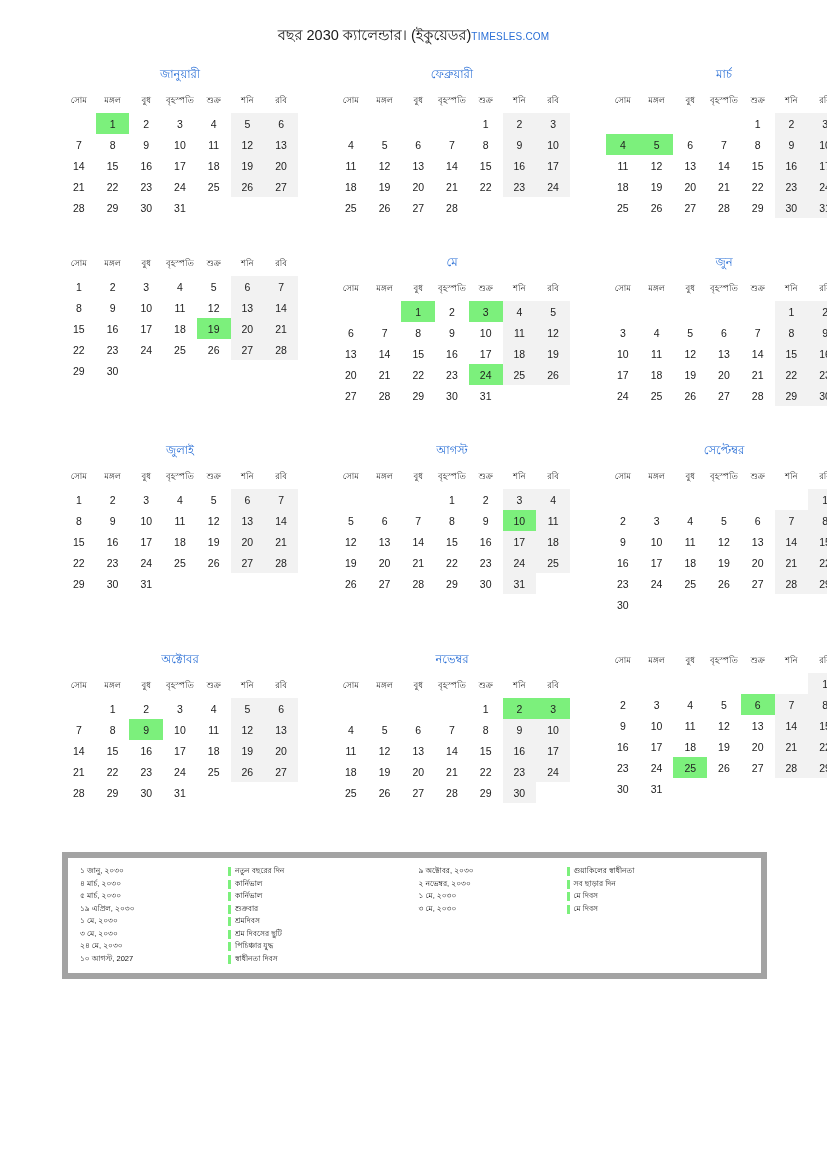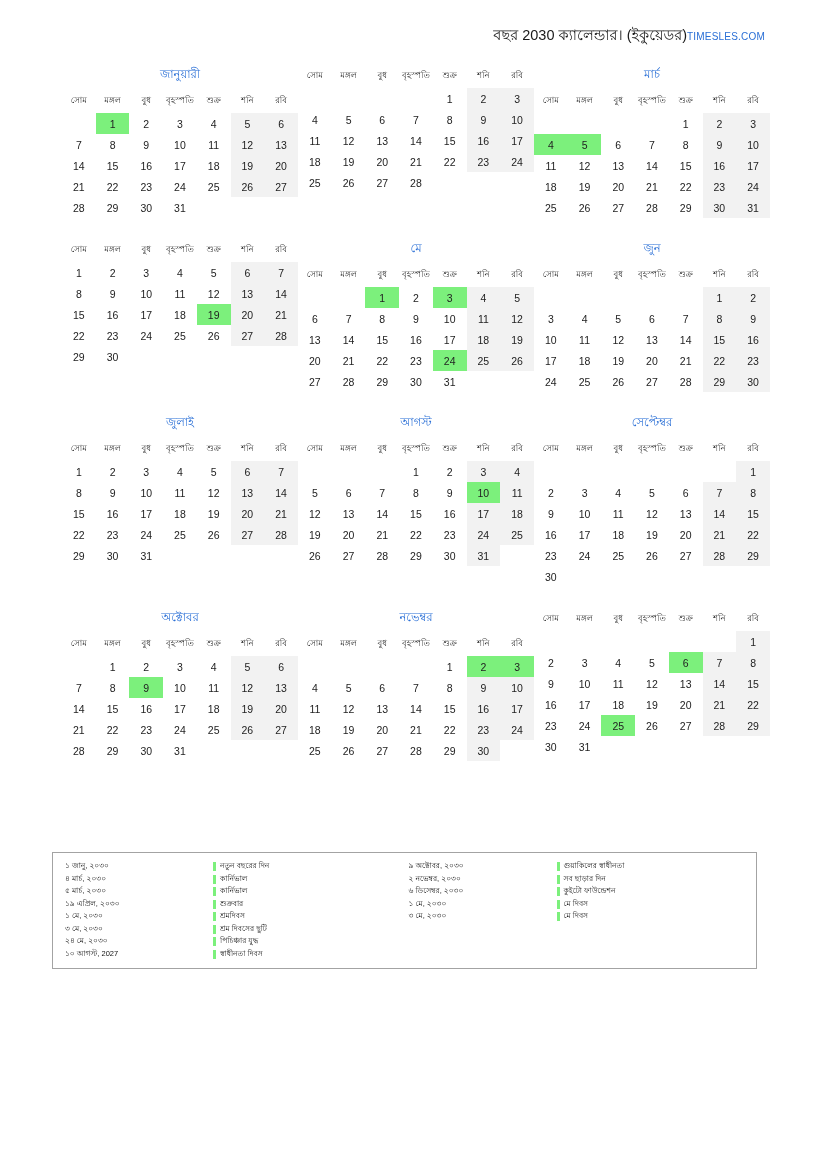--- a/index.html
+++ b/index.html
@@ -17,40 +17,41 @@
   .page {
     position: relative;
     width: 827px;
     height: 1169px;
     box-sizing: border-box;
     padding: 20px 30px;
   }
   .header {
     display: flex;
     align-items: baseline;
-    justify-content: flex-end;
+    justify-content: center;
     padding: 4px 32px 0 32px;
   }
   .header-title {
     font-size: 14.5px;
     color: #1a1a1a;
     font-weight: normal;
   }
   .header-brand {
     font-size: 10px;
     color: #2a6fd6;
     letter-spacing: 0.2px;
   }
   .months-grid {
     margin-top: 18px;
     display: grid;
     grid-template-columns: repeat(3, 1fr);
     row-gap: 22px;
     column-gap: 0px;
     padding: 0 32px;
+    gap: 36px;
   }
   .month {
     width: 236px;
     margin: 0 auto;
   }
   .month-name {
     text-align: center;
     color: #2a6fd6;
     font-size: 11.5px;
     margin-bottom: 6px;
@@ -78,24 +79,24 @@
     background: #f2f2f2;
   }
   td.holiday {
     background: #7cf07c;
   }
   td.empty {
     background: transparent;
   }
   .legend {
     position: absolute;
-    left: 52px;
+    left: 62px;
     top: 852px;
     width: 705px;
-    border: 1px solid #a3a3a3;
+    border: 6px solid #a3a3a3;
     box-sizing: border-box;
     padding: 7px 8px 8px 8px;
     display: grid;
     grid-template-columns: repeat(2, 1fr);
     column-gap: 0px;
   }
   .legend-col {
     display: flex;
     flex-direction: column;
   }
@@ -190,20 +191,21 @@
               <td class="">30</td>
               <td class="">31</td>
               <td class="empty">&nbsp;</td>
               <td class="empty">&nbsp;</td>
               <td class="empty">&nbsp;</td>
             </tr>
           </tbody>
         </table>
       </div>
       <div class="month">
+        <div class="month-name">ফেব্রুয়ারী</div>
         <table class="cal">
           <thead>
             <tr>
               <th>সোম</th>
               <th>মঙ্গল</th>
               <th>বুধ</th>
               <th>বৃহস্পতি</th>
               <th>শুক্র</th>
               <th>শনি</th>
               <th>রবি</th>
@@ -954,25 +956,20 @@
           <span class="legend-date">৯ অক্টোবর, ২০৩০</span>
           <span class="legend-bar"></span>
           <span class="legend-name">গুয়াকিলের স্বাধীনতা</span>
         </div>
         <div class="legend-row">
           <span class="legend-date">২ নভেম্বর, ২০৩০</span>
           <span class="legend-bar"></span>
           <span class="legend-name">সব ছাড়ার দিন</span>
         </div>
         <div class="legend-row">
-          <span class="legend-date">৬ ডিসেম্বর, ২০৩০</span>
-          <span class="legend-bar"></span>
-          <span class="legend-name">কুইটো ফাউন্ডেশন</span>
-        </div>
-        <div class="legend-row">
           <span class="legend-date">১ মে, ২০৩০</span>
           <span class="legend-bar"></span>
           <span class="legend-name">মে দিবস</span>
         </div>
         <div class="legend-row">
           <span class="legend-date">৩ মে, ২০৩০</span>
           <span class="legend-bar"></span>
           <span class="legend-name">মে দিবস</span>
         </div>
       </div>

